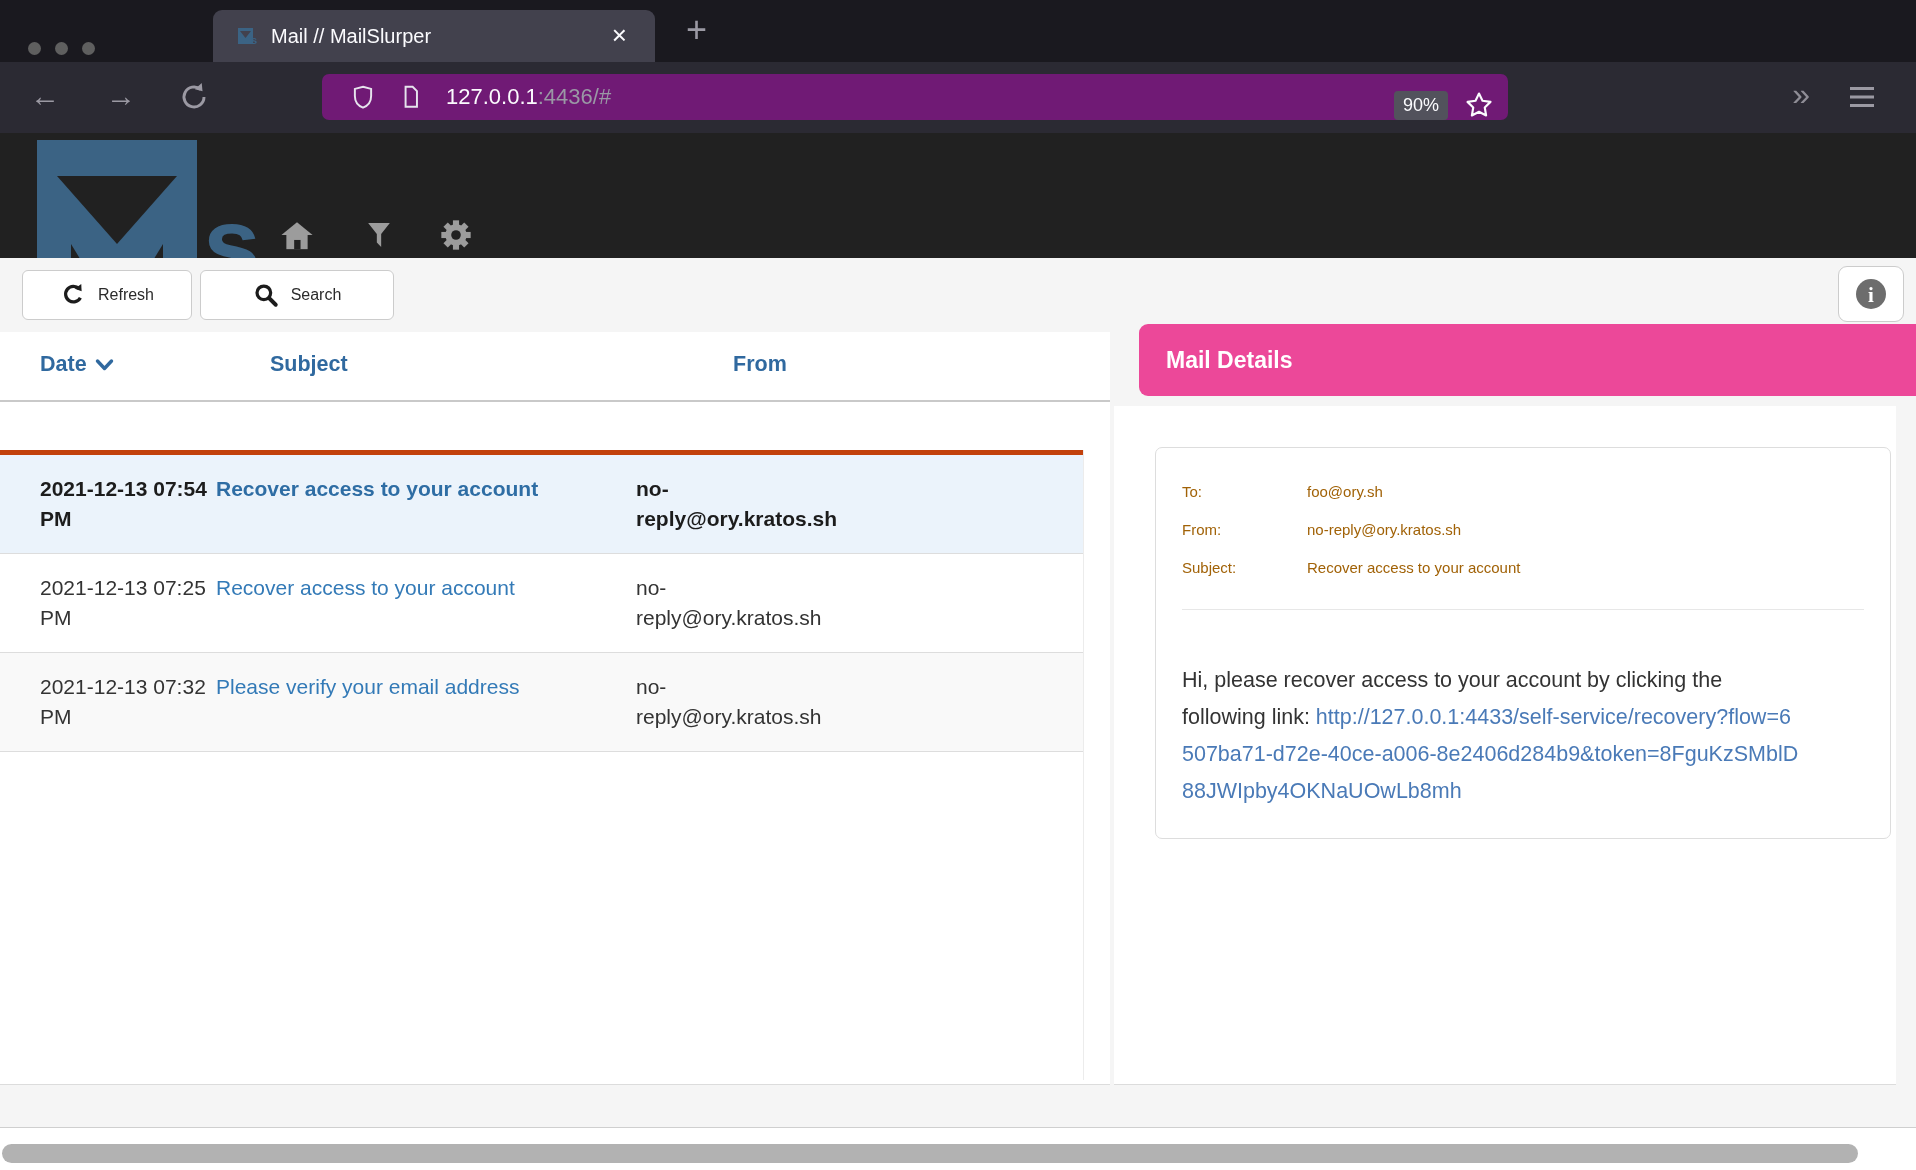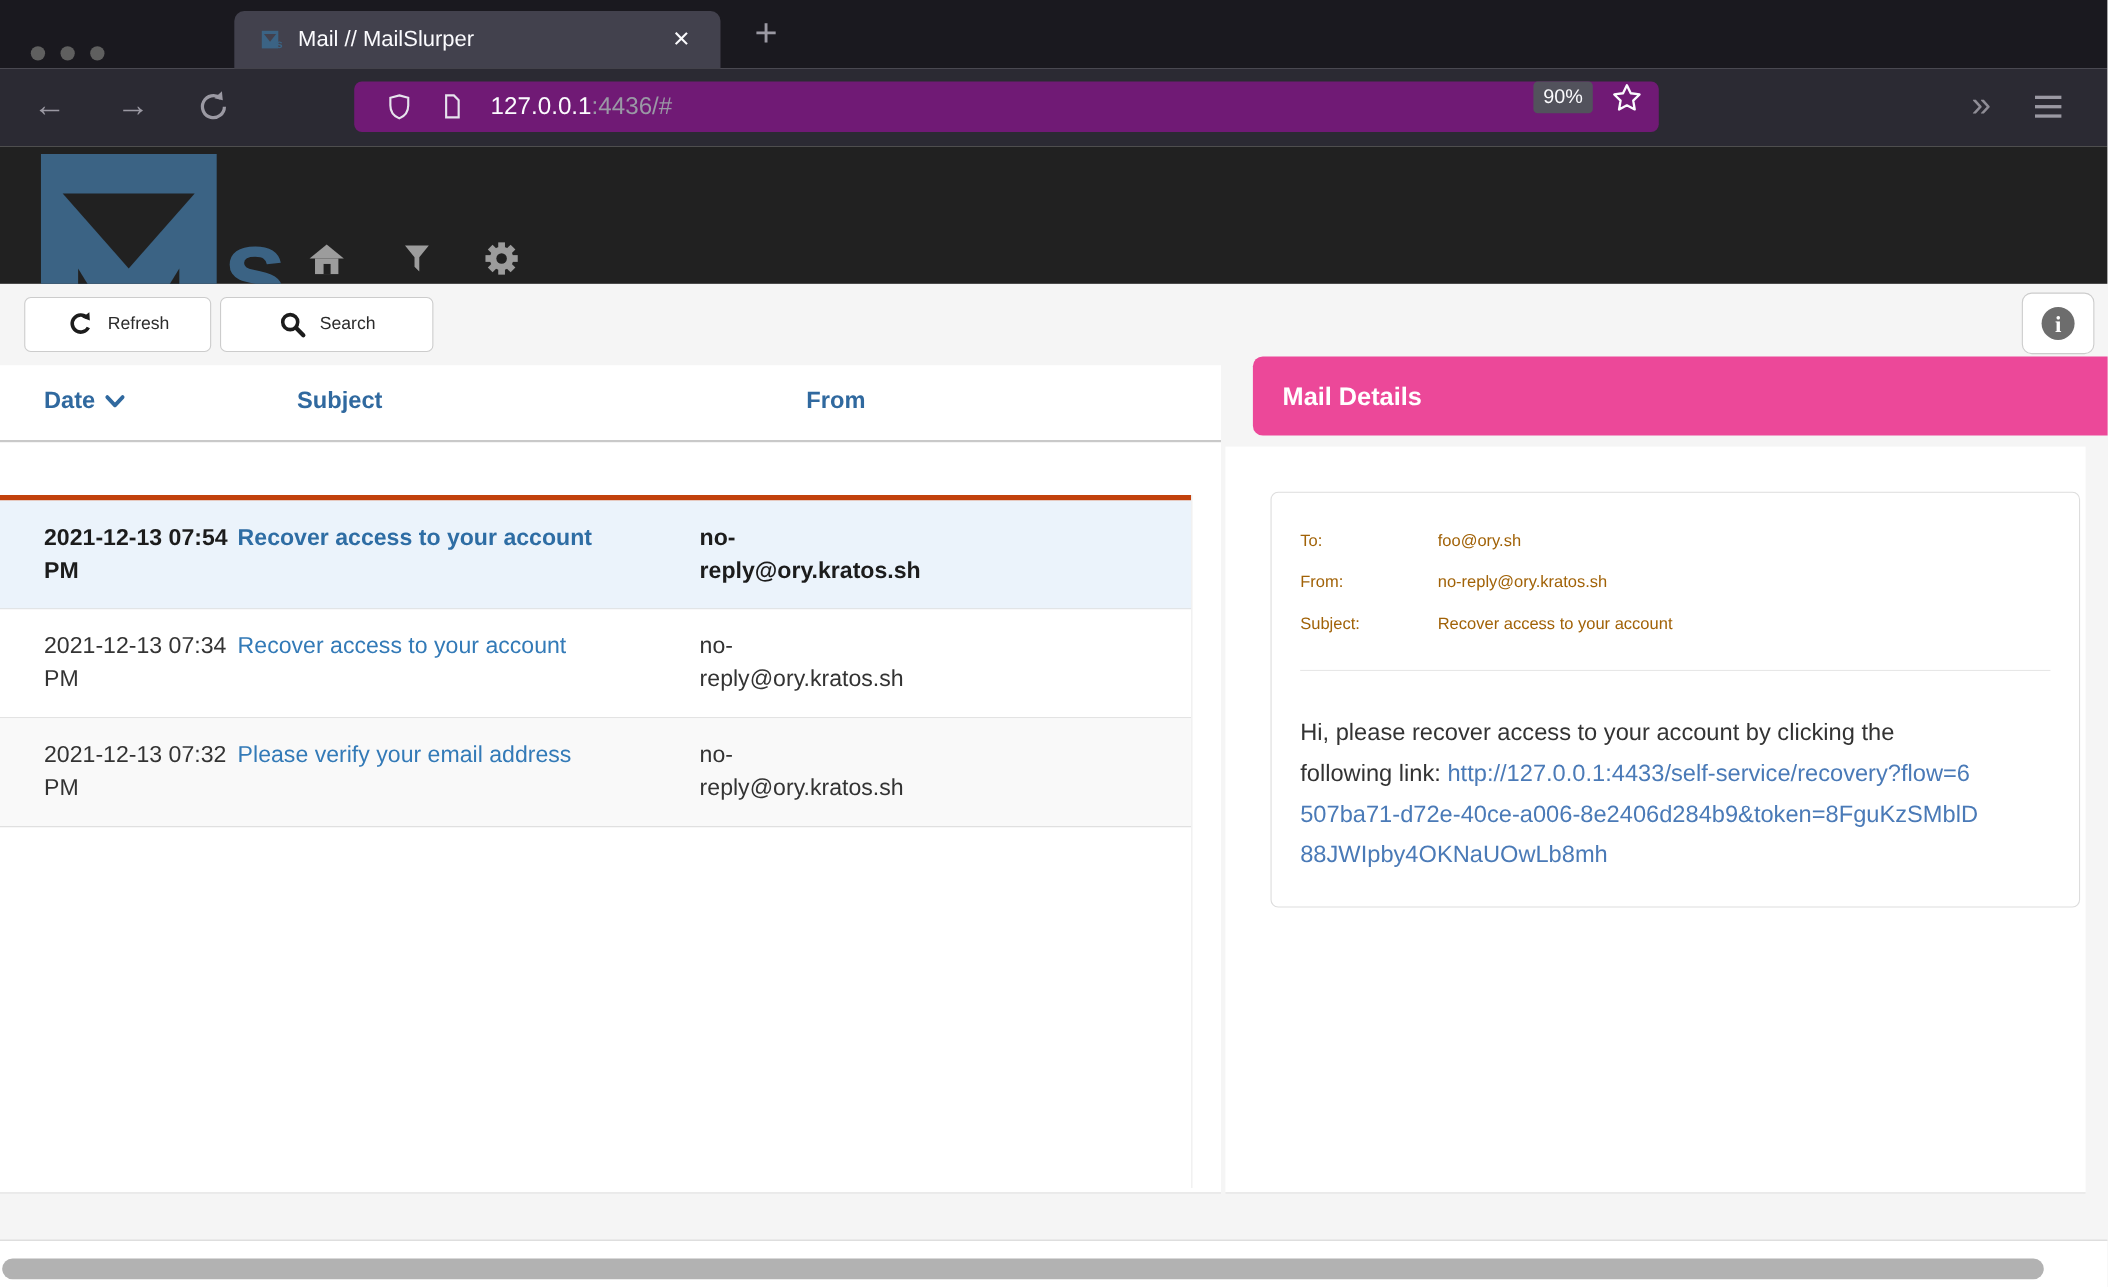--- a/index.html
+++ b/index.html
@@ -18,21 +18,21 @@
   .newtab-btn { position:absolute; left:686px; top:12px; color:#9b99a3; font-size:36px; line-height:36px; font-weight:300; }
 
   .toolbar { position:absolute; left:0; top:62px; width:1916px; height:71px; background:#2b2a33; }
   .nav-btn { position:absolute; top:16px; color:#9b99a3; font-size:30px; line-height:36px; }
   .urlbar { position:absolute; left:322px; top:12px; width:1186px; height:46px; background:#701a75; border-radius:7px; display:flex; align-items:center; }
   .urlbar svg { flex:0 0 auto; }
   .shield-icon { margin-left:28px; }
   .page-icon { margin-left:22px; }
   .url-text { margin-left:22px; font-size:22px; color:#fbfbfe; white-space:nowrap; }
   .url-dim { color:#9a98a5; }
-  .urlbar-right { position:absolute; right:14px; top:0; height:46px; display:flex; align-items:flex-start; gap:16px; }
+  .urlbar-right { position:absolute; right:14px; top:0; height:46px; display:flex; align-items:flex-end; gap:16px; }
   .zoom-badge { background:#52525c; color:#fbfbfe; font-size:18px; padding:4px 9px; border-radius:4px; }
   .overflow-btn { position:absolute; right:106px; top:14px; color:#8f8d96; font-size:32px; }
   .menu-btn { position:absolute; right:40px; top:22px; }
 
   
   .app-navbar { position:absolute; left:0; top:133px; width:1916px; height:125px; background:#212121; }
   .logo-wrap { position:absolute; left:37px; top:7px; width:230px; height:118px; overflow:hidden; }
   .app-nav-icons { position:absolute; left:280px; top:0; height:125px; display:flex; align-items:center; }
   .app-nav-icons .nav-ic { margin-top:78px; }
   .ic-home { margin-left:0; }
@@ -66,21 +66,21 @@
   
   .details-panel { position:absolute; left:1114px; top:406px; width:782px; height:679px; background:#fff; border-bottom:1px solid #dcdcdc; }
   .details-header { position:absolute; left:1139px; top:324px; width:831px; height:72px; background:#ec4899; border-radius:9px 0 0 9px; display:flex; align-items:center; }
   .details-title { margin-left:27px; color:#fff; font-size:23px; font-weight:bold; }
   .ext-link { position:absolute; right:24px; top:22px; }
   .details-card { position:absolute; left:1155px; top:447px; width:736px; background:#fff; border:1px solid #ddd; border-radius:7px; padding:25px 26px 28px 26px; }
   .field-row { display:flex; line-height:38px; font-size:15px; color:#a16207;justify-content:flex-end; }
   .field-label { width:125px; }
   .field-value { flex:1; }
   .card-divider { border:none; border-top:1px solid #e7e7e7; margin:22px 0 0 0; }
-  .mail-body { margin-top:38px; width:620px; font-size:21.5px; line-height:37px; color:#333; }
+  .mail-body { margin-top:52px; width:620px; font-size:21.5px; line-height:37px; color:#333; }
   .body-link { color:#4a7ab7; text-decoration:none; word-break:break-all; }
 
   
   .bottom-divider { position:absolute; left:0; top:1127px; width:1916px; height:1px; background:#cfcfcf; }
   .bottom-strip { position:absolute; left:0; top:1128px; width:1916px; height:42px; background:#fff; }
   .hscroll-thumb { position:absolute; left:2px; top:1144px; width:1856px; height:19px; background:#b2b2b2; border-radius:10px; }
 </style>
 </head>
 <body>
 
@@ -204,21 +204,21 @@
     </div>
     <div class="header-divider"></div>
 
     <div class="mail-rows">
       <div class="mail-row selected">
         <div class="cell-date">2021-12-13 07:54 PM</div>
         <div class="cell-subject"><a class="subject-link" href="#">Recover access to your account</a></div>
         <div class="cell-from">no-reply@ory.kratos.sh</div>
       </div>
       <div class="mail-row">
-        <div class="cell-date">2021-12-13 07:34 PM</div>
+        <div class="cell-date">2021-12-13 07:25 PM</div>
         <div class="cell-subject"><a class="subject-link" href="#">Recover access to your account</a></div>
         <div class="cell-from">no-reply@ory.kratos.sh</div>
       </div>
       <div class="mail-row striped">
         <div class="cell-date">2021-12-13 07:32 PM</div>
         <div class="cell-subject"><a class="subject-link" href="#">Please verify your email address</a></div>
         <div class="cell-from">no-reply@ory.kratos.sh</div>
       </div>
     </div>
     <div class="scroll-gutter"></div>

